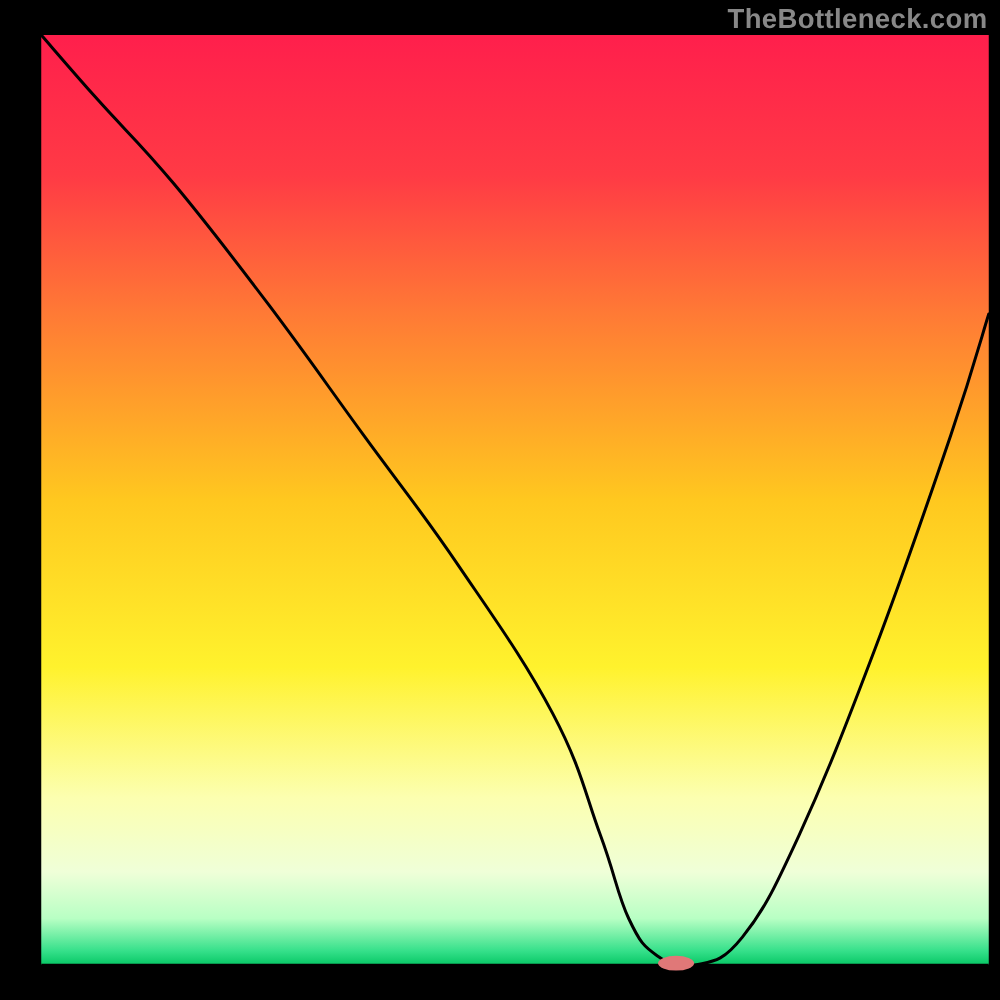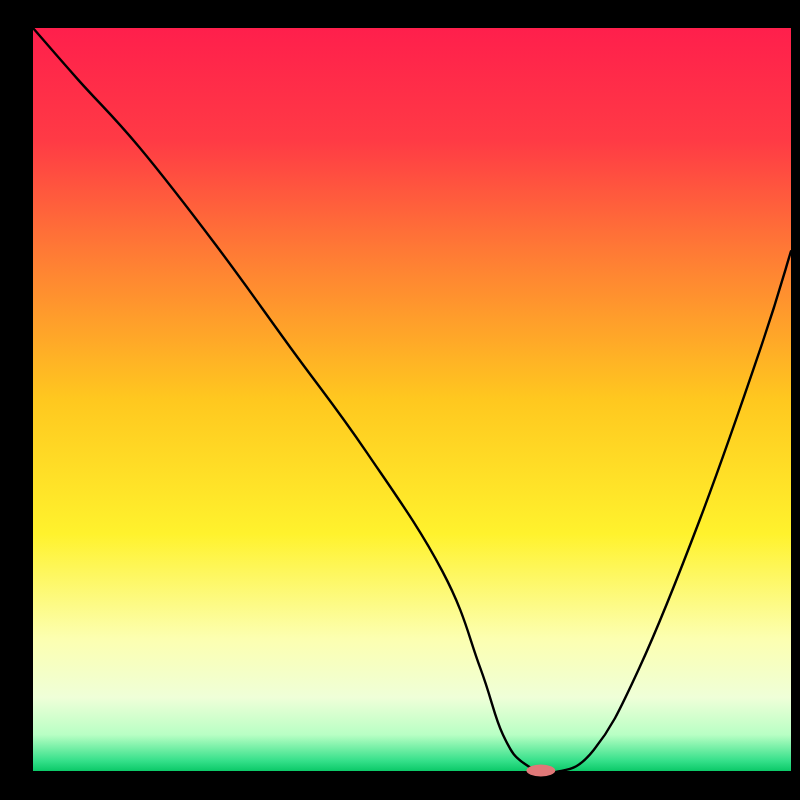--- a/index.html
+++ b/index.html
@@ -33,20 +33,21 @@
     top: 0;
     width: 800px;
     height: 800px;
     display: block;
   }
 </style>
 </head>
 <body>
 
 <div class="frame">
+  <div class="watermark">TheBottleneck.com</div>
   <svg class="plot" viewBox="0 0 800 800">
     <defs>
       <linearGradient id="bg-grad" x1="0" y1="0" x2="0" y2="1">
           <stop offset="0.00%" stop-color="#ff1f4c"></stop>
           <stop offset="15.00%" stop-color="#ff3a45"></stop>
           <stop offset="30.00%" stop-color="#ff7a35"></stop>
           <stop offset="50.00%" stop-color="#ffc81f"></stop>
           <stop offset="68.00%" stop-color="#fff22d"></stop>
           <stop offset="82.00%" stop-color="#fcffb0"></stop>
           <stop offset="90.00%" stop-color="#efffd8"></stop>

